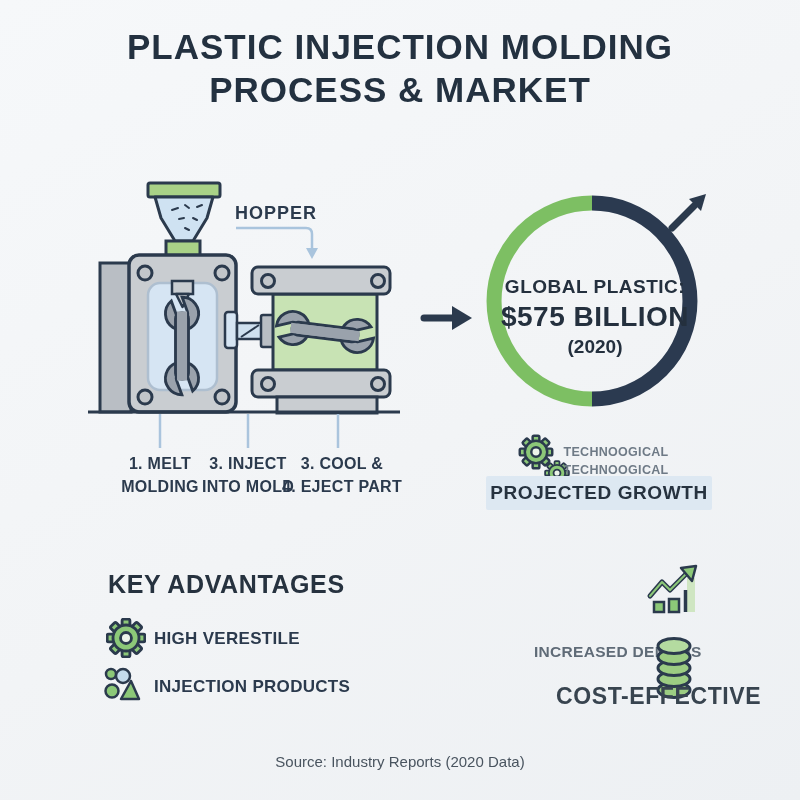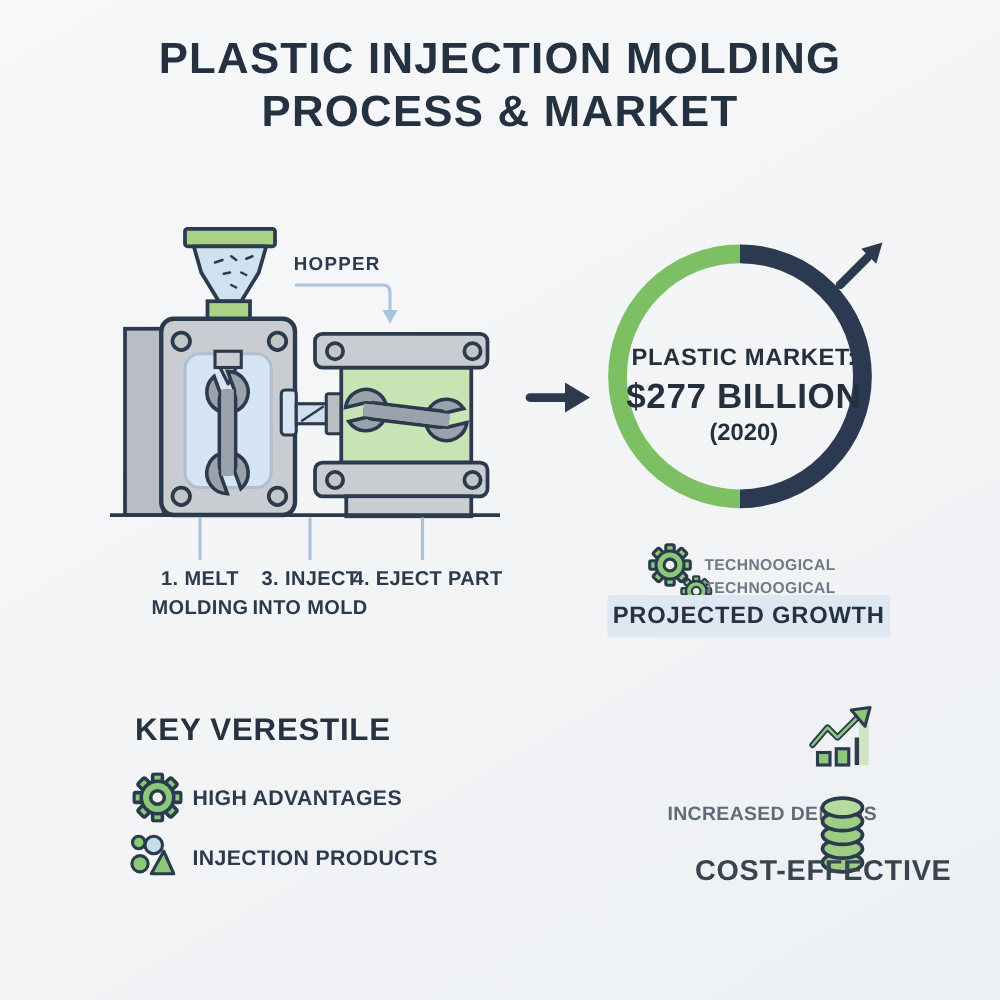--- a/index.html
+++ b/index.html
@@ -4,21 +4,21 @@
 <style>
   html,body { margin:0; padding:0; background:#e8eaec; }
   .canvas {
     position:relative; width:800px; height:800px; overflow:hidden;
     background:linear-gradient(150deg,#f6f8fa 0%,#f2f4f6 55%,#edf0f3 100%);
     font-family:"Liberation Sans","DejaVu Sans",sans-serif; color:#26323f;
   }
   .abs { position:absolute; }
   .title { top:26px; left:0; width:100%; text-align:center; font-weight:700;
            font-size:35px; letter-spacing:1px; line-height:1.22; color:#233140; }
-  .hopper-label { left:235px; top:203px; font-size:15px; font-weight:700;
+  .hopper-label { left:235px; top:203px; font-size:18px; font-weight:700;
                   letter-spacing:1px; color:#2b3a4d; }
   .step-label { top:452px; text-align:center; font-weight:700; font-size:16px;
                 line-height:1.45; color:#2b3a4d; letter-spacing:0.3px; }
   .step-1 { left:98px;  width:124px; }
   .step-2 { left:186px; width:124px; }
   .step-3 { left:272px; width:140px; }
   .donut-text { left:495px; top:276px; width:200px; text-align:center; color:#24303e; }
   .donut-text .l1 { font-size:19px; font-weight:700; letter-spacing:0.5px; }
   .donut-text .l2 { font-size:28px; font-weight:700; letter-spacing:0.5px; margin-top:3px; }
   .donut-text .l3 { font-size:19px; font-weight:700; margin-top:3px; }
@@ -122,36 +122,37 @@
 
   <div class="abs step-label step-1">
     <div>1. MELT</div>
     <div>MOLDING</div>
   </div>
   <div class="abs step-label step-2">
     <div>3. INJECT</div>
     <div>INTO MOLD</div>
   </div>
   <div class="abs step-label step-3">
+    <div>3. COOL &amp;</div>
     <div>4. EJECT PART</div>
   </div>
 
   <svg class="abs" style="left:420px; top:300px;" width="56" height="36" viewBox="0 0 56 36">
     <line x1="4" y1="18" x2="34" y2="18" stroke="#2b3a4d" stroke-width="7" stroke-linecap="round"></line>
     <polygon points="32,6 52,18 32,30" fill="#2b3a4d"></polygon>
   </svg>
 
   <svg class="abs" style="left:467px; top:176px;" width="250" height="250" viewBox="0 0 250 250">
     <path d="M 125 27 A 98 98 0 0 0 125 223" fill="none" stroke="#7dbf63" stroke-width="15"></path>
     <path d="M 125 27 A 98 98 0 0 1 125 223" fill="none" stroke="#2b3a50" stroke-width="15"></path>
   </svg>
 
   <div class="abs donut-text">
-    <div class="l1">PLASTIC MARKET:</div>
-    <div class="l2">$277 BILLION</div>
+    <div class="l1">GLOBAL PLASTIC:</div>
+    <div class="l2">$575 BILLION</div>
     <div class="l3">(2020)</div>
   </div>
 
   <svg class="abs" style="left:660px; top:184px;" width="56" height="56" viewBox="0 0 56 56">
     <line x1="12" y1="44" x2="34" y2="22" stroke="#2b3a4d" stroke-width="7" stroke-linecap="round"></line>
     <polygon points="46,10 41,27 29,15" fill="#2b3a4d"></polygon>
   </svg>
 
   <svg class="abs" style="left:512px; top:430px;" width="62" height="60" viewBox="0 0 62 60">
     <defs>
@@ -175,26 +176,26 @@
   </svg>
   <div class="abs tech-text">
     <div>TECHNOOGICAL</div>
     <div>TECHNOOGICAL</div>
   </div>
 
   <div class="abs growth-box">
     <span>PROJECTED GROWTH</span>
   </div>
 
-  <div class="abs key-heading">KEY VERESTILE</div>
+  <div class="abs key-heading">KEY ADVANTAGES</div>
 
   <svg class="abs" style="left:106px; top:618px;" width="40" height="40" viewBox="0 0 40 40">
     <use href="#gear" transform="translate(20,20) scale(1.3)"></use>
   </svg>
-  <div class="abs adv-label adv-1">HIGH ADVANTAGES</div>
+  <div class="abs adv-label adv-1">HIGH VERESTILE</div>
 
   <svg class="abs" style="left:102px; top:664px;" width="42" height="40" viewBox="0 0 42 40">
     <circle cx="9" cy="10" r="5" fill="#8cc878" stroke="#2b3a4d" stroke-width="2.5"></circle>
     <circle cx="21" cy="12" r="7" fill="#c5dcec" stroke="#2b3a4d" stroke-width="2.5"></circle>
     <circle cx="10" cy="27" r="6.5" fill="#8cc878" stroke="#2b3a4d" stroke-width="2.5"></circle>
     <polygon points="19,35 37,35 29,17" fill="#8cc878" stroke="#2b3a4d" stroke-width="2.5" stroke-linejoin="round"></polygon>
   </svg>
   <div class="abs adv-label adv-2">INJECTION PRODUCTS</div>
 
   <svg class="abs" style="left:646px; top:564px;" width="58" height="56" viewBox="0 0 58 56">
@@ -211,14 +212,15 @@
   <svg class="abs" style="left:652px; top:624px;" width="44" height="78" viewBox="0 0 44 78">
     <ellipse cx="22" cy="66" rx="16" ry="7.5" fill="#9ccd82" stroke="#2b3a4d" stroke-width="3"></ellipse>
     <ellipse cx="22" cy="55" rx="16" ry="7.5" fill="#9ccd82" stroke="#2b3a4d" stroke-width="3"></ellipse>
     <ellipse cx="22" cy="44" rx="16" ry="7.5" fill="#9ccd82" stroke="#2b3a4d" stroke-width="3"></ellipse>
     <ellipse cx="22" cy="33" rx="16" ry="7.5" fill="#9ccd82" stroke="#2b3a4d" stroke-width="3"></ellipse>
     <ellipse cx="22" cy="22" rx="16" ry="7.5" fill="#b4dba0" stroke="#2b3a4d" stroke-width="3"></ellipse>
   </svg>
 
   <div class="abs cost-label">COST-EFFECTIVE</div>
 
+  <div class="abs source">Source: Industry Reports (2020 Data)</div>
 
 </div>
 
 </body></html>

